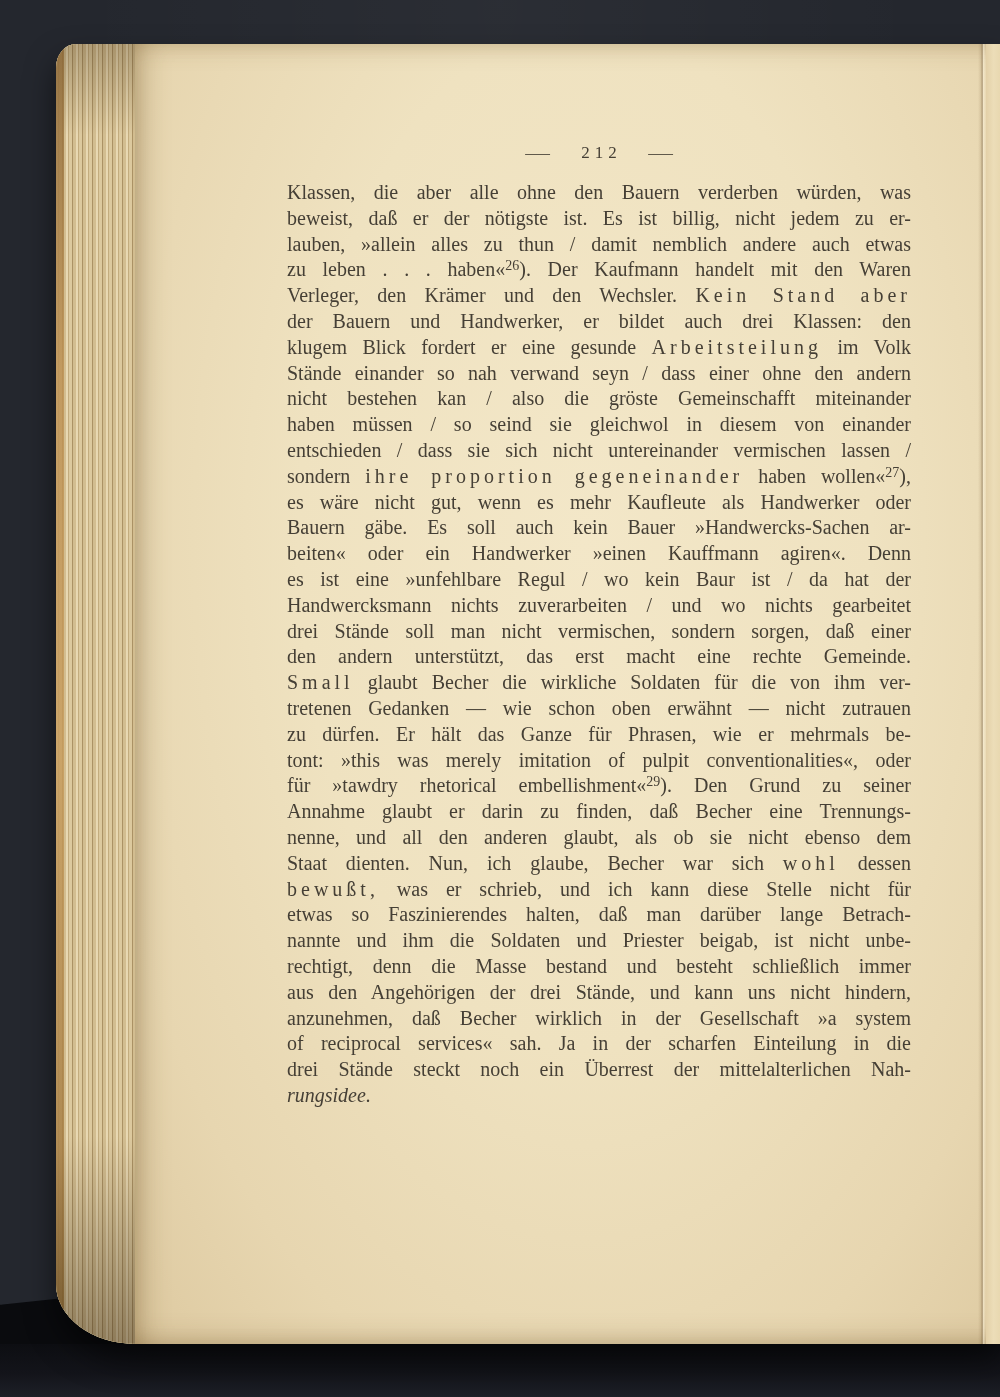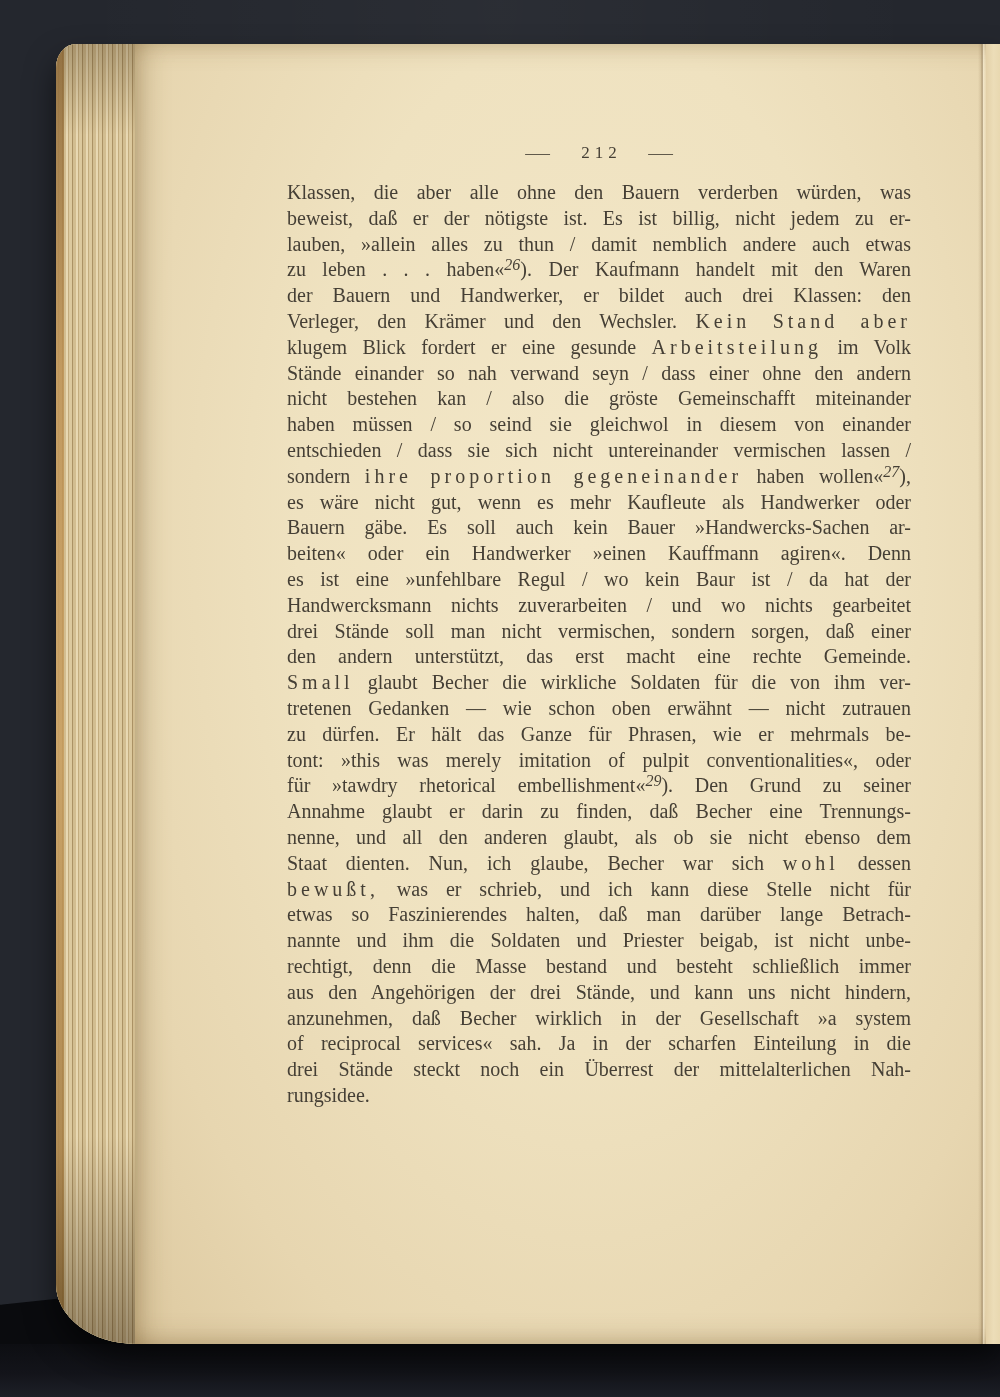--- a/index.html
+++ b/index.html
@@ -74,23 +74,23 @@
   }
   .page-num{letter-spacing:0.3em;text-indent:0.3em;}
   .dash{display:inline-block;transform:scaleX(1.45);}
   .text-block{
     position:absolute;top:136px;left:152px;width:624px;
     font-size:20px;line-height:25.8px;color:var(--ink,#453f35);
   }
   .line{
     text-align:justify;text-align-last:justify;height:25.8px;overflow:visible;
   }
-  .line.last{text-align-last:left;}
+  .line.last{text-align-last:left;font-style:italic;}
   .spaced{letter-spacing:0.2em;}
-  sup{font-size:16px;line-height:0;vertical-align:6px;font-style:italic;}
+  sup{font-size:14px;line-height:0;vertical-align:6px;}
 </style>
 </head>
 <body style="background: rgb(36, 39, 46);">
 
 <div class="scene">
   <div class="corner-shadow"></div>
   <div class="bottom-band"></div>
 
   <div class="book">
     <div class="edges">
@@ -101,22 +101,22 @@
       <div class="page-header">
         <span class="dash">—</span>
         <span class="page-num">212</span>
         <span class="dash">—</span>
       </div>
       <div class="text-block">
           <div class="line"><span>Klassen, die aber alle ohne den Bauern verderben würden, was</span></div>
           <div class="line"><span>beweist, daß er der nötigste ist. Es ist billig, nicht jedem zu er-</span></div>
           <div class="line"><span>lauben, »allein alles zu thun / damit nemblich andere auch etwas</span></div>
           <div class="line"><span>zu leben . . . haben«</span><sup>26</sup><span>). Der Kaufmann handelt mit den Waren</span></div>
+          <div class="line"><span>Verleger, den Krämer und den Wechsler. </span><span class="spaced">Kein Stand aber</span></div>
           <div class="line"><span>der Bauern und Handwerker, er bildet auch drei Klassen: den</span></div>
-          <div class="line"><span>Verleger, den Krämer und den Wechsler. </span><span class="spaced">Kein Stand aber</span></div>
           <div class="line"><span>klugem Blick fordert er eine gesunde </span><span class="spaced">Arbeitsteilung</span><span> im Volk</span></div>
           <div class="line"><span>Stände einander so nah verwand seyn / dass einer ohne den andern</span></div>
           <div class="line"><span>nicht bestehen kan / also die gröste Gemeinschafft miteinander</span></div>
           <div class="line"><span>haben müssen / so seind sie gleichwol in diesem von einander</span></div>
           <div class="line"><span>entschieden / dass sie sich nicht untereinander vermischen lassen /</span></div>
           <div class="line"><span>sondern </span><span class="spaced">ihre proportion gegeneinander</span><span> haben wollen«</span><sup>27</sup><span>),</span></div>
           <div class="line"><span>es wäre nicht gut, wenn es mehr Kaufleute als Handwerker oder</span></div>
           <div class="line"><span>Bauern gäbe. Es soll auch kein Bauer »Handwercks-Sachen ar-</span></div>
           <div class="line"><span>beiten« oder ein Handwerker »einen Kauffmann agiren«. Denn</span></div>
           <div class="line"><span>es ist eine »unfehlbare Regul / wo kein Baur ist / da hat der</span></div>

